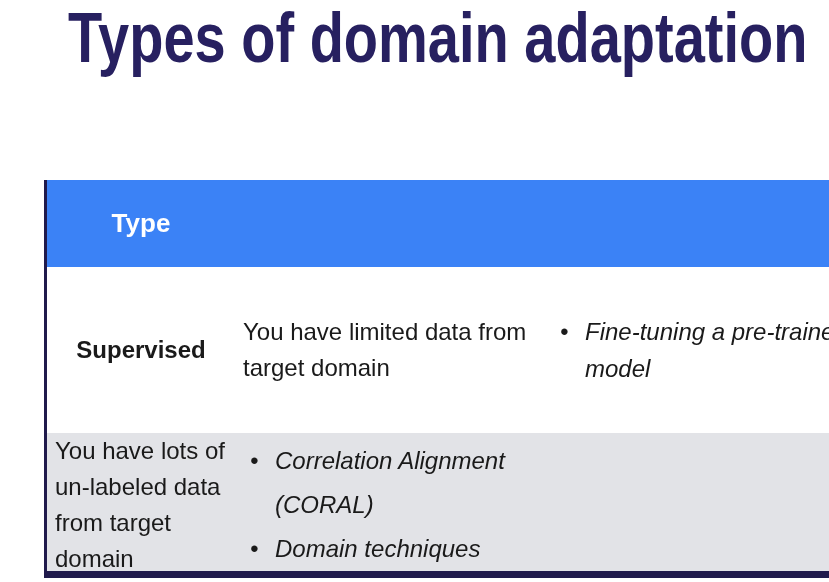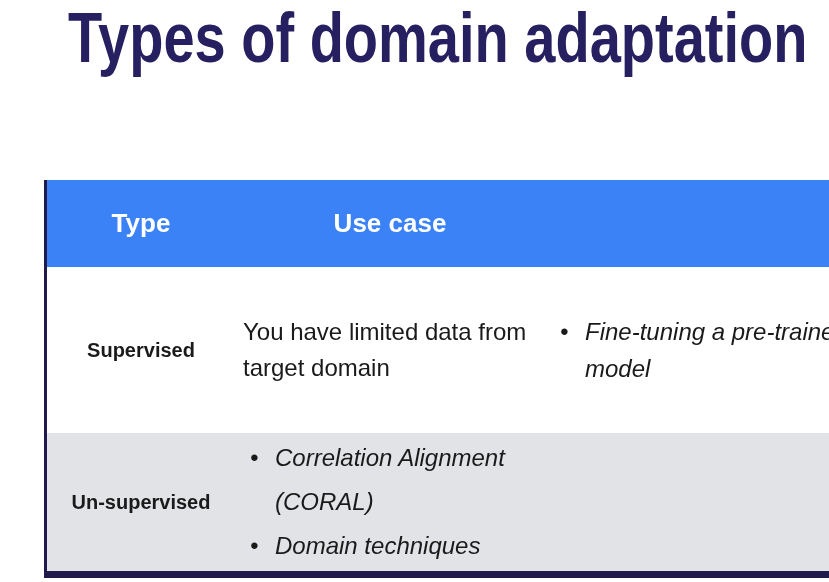--- a/index.html
+++ b/index.html
@@ -54,21 +54,21 @@
 
   .t-cell { display: flex; align-items: center; box-sizing: border-box; }
   .t-head .t-cell {
     justify-content: center;
     font-size: 26px;
     font-weight: bold;
   }
 
   .cell-type {
     justify-content: center;
-    font-size: 20px;
+    font-size: 24px;
     font-weight: bold;
     text-align: center;
   }
   .cell-usecase {
     font-size: 24px;
     line-height: 36px;
     padding-left: 8px;
   }
   .cell-usecase .uc-text { max-width: 300px; }
 
@@ -97,37 +97,38 @@
 <body>
 
 <div class="slide">
 
   <h1 class="slide-title">Types of domain adaptation</h1>
 
   <div class="da-table">
 
     <div class="t-row t-head">
       <div class="t-cell">Type</div>
-      <div class="t-cell">Use case</div>
     </div>
 
     <div class="t-row t-r1">
       <div class="t-cell cell-type">Supervised</div>
       <div class="t-cell cell-usecase">
         <span class="uc-text">You have limited data from target domain</span>
       </div>
       <div class="t-cell cell-tech">
         <ul class="tech-list">
           <li>Fine-tuning a pre-trained model</li>
         </ul>
       </div>
     </div>
 
     <div class="t-row t-r2">
-      <div class="t-cell cell-type">Un-supervised</div>
+      <div class="t-cell cell-usecase">
+        <span class="uc-text">You have lots of un-labeled data from target domain</span>
+      </div>
       <div class="t-cell cell-tech">
         <ul class="tech-list">
           <li>Correlation Alignment (CORAL)</li>
           <li>Domain techniques</li>
         </ul>
       </div>
     </div>
 
   </div>
 </div>

